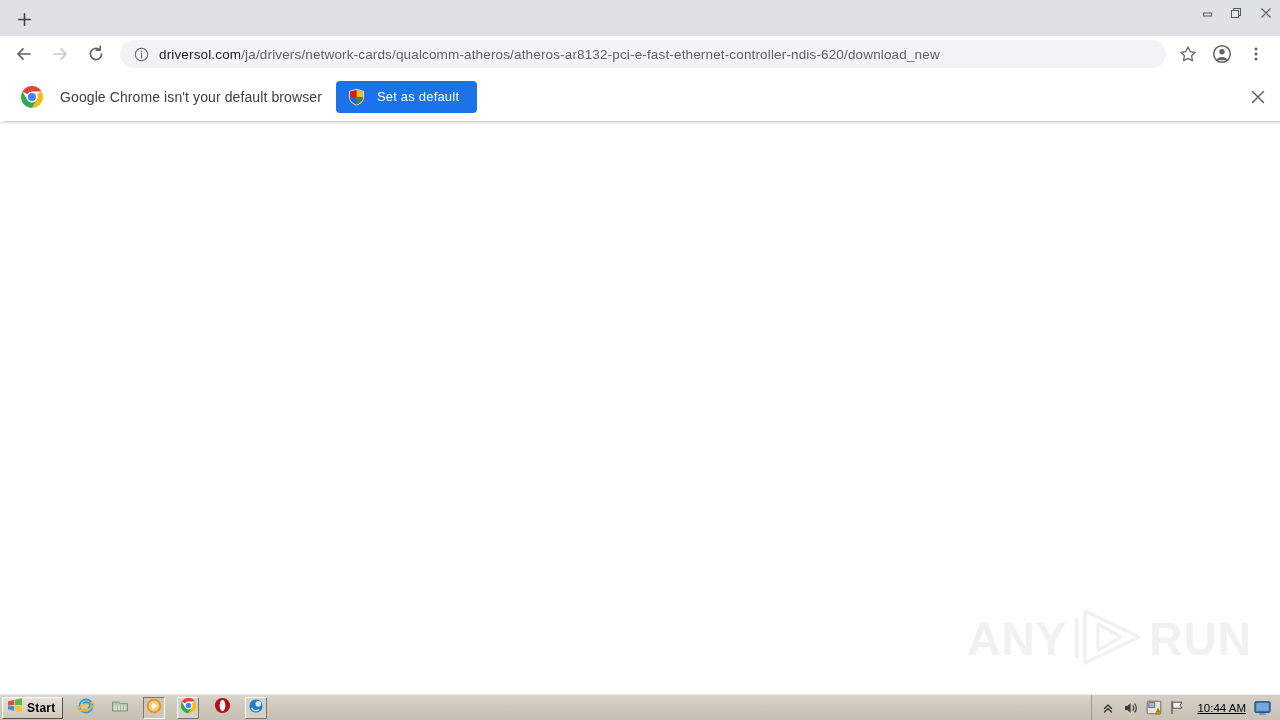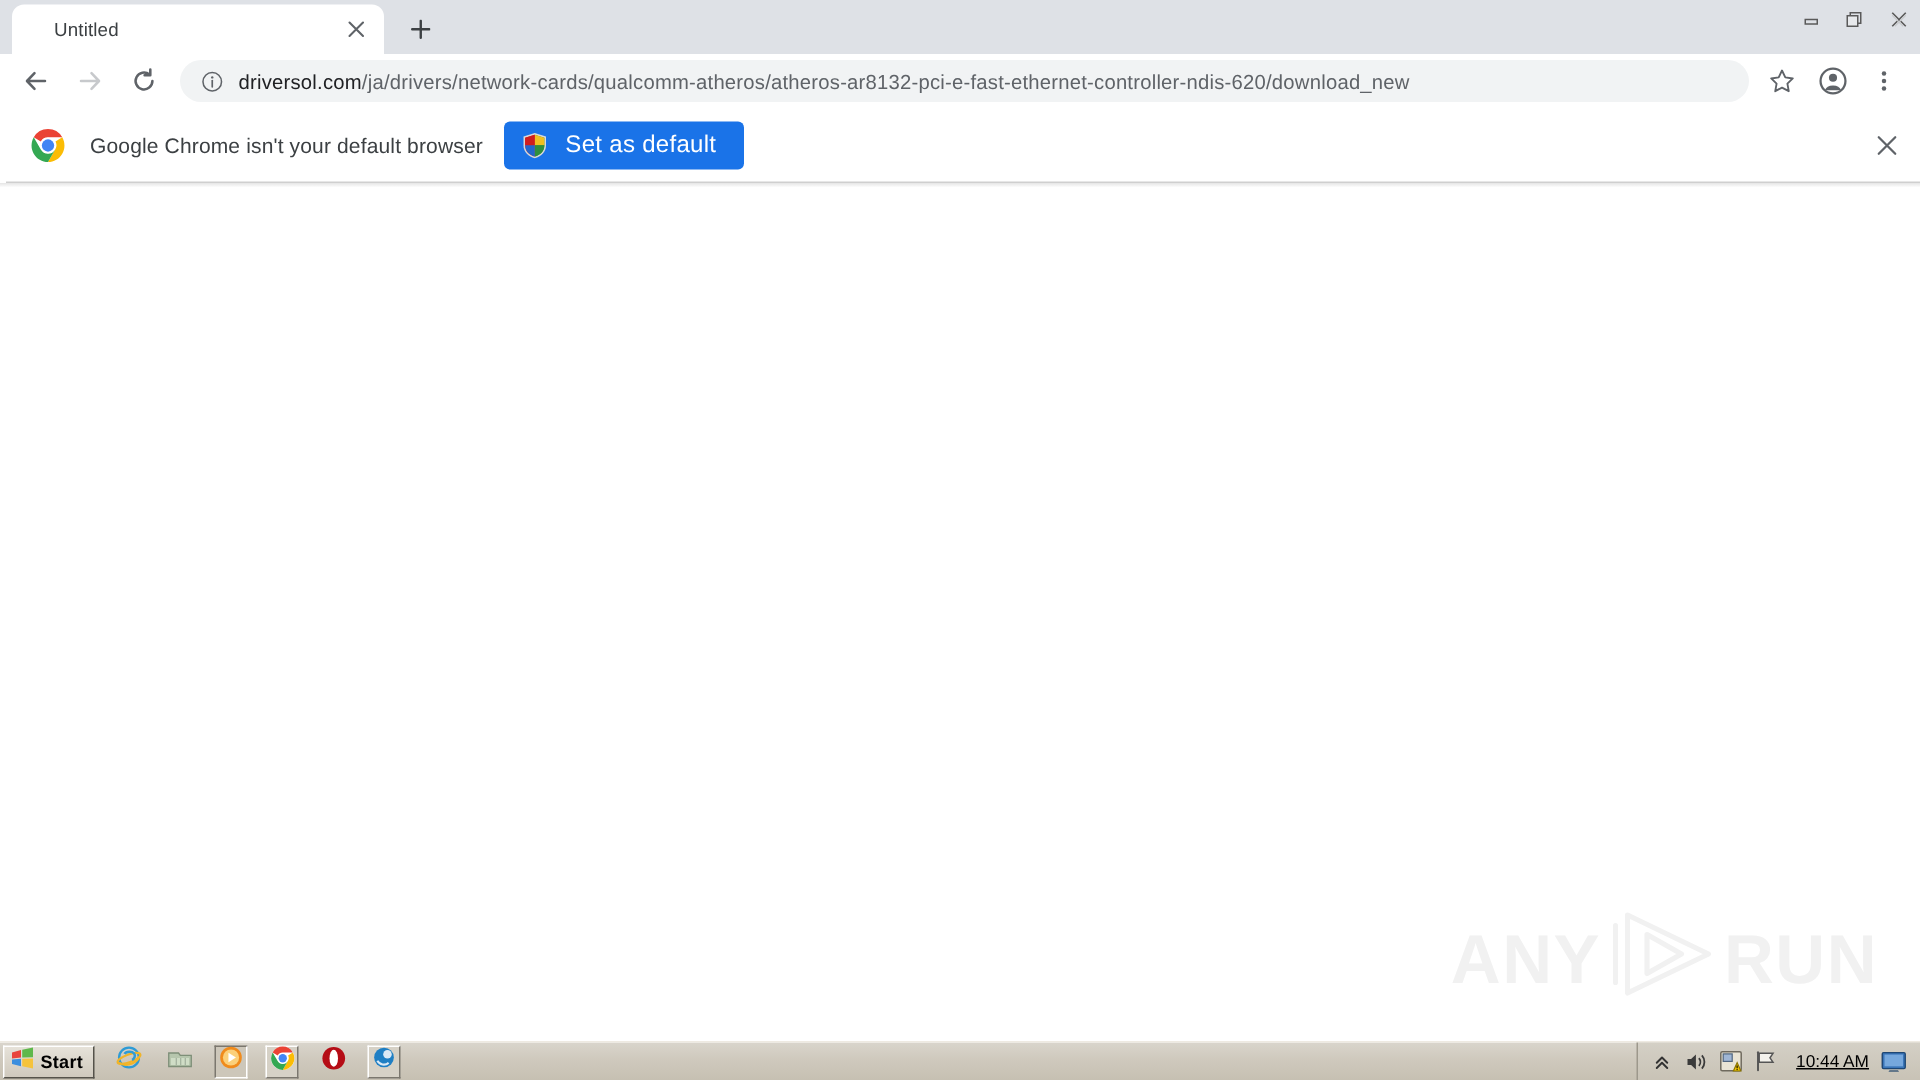--- a/index.html
+++ b/index.html
@@ -158,21 +158,21 @@
   }
   .btn-default {
     margin-left: 14px;
     height: 32px;
     background: #1a73e8;
     border-radius: 4px;
     display: flex;
     align-items: center;
     padding: 0 18px 0 12px;
     color: #ffffff;
-    font-size: 16px;
+    font-size: 13px;
     letter-spacing: 0.2px;
     white-space: nowrap;
   }
   .btn-default .shield { margin-right: 12px; display:flex; }
   .infobar-close {
     position: absolute;
     right: 12px;
     width: 28px; height: 28px;
     display: flex; align-items: center; justify-content: center;
     color: #5f6368;
@@ -291,28 +291,20 @@
     white-space: nowrap;
   }
 </style>
 </head>
 <body>
 
 <div id="app">
 
   <div class="tabstrip">
 
-    <div class="tab">
-      <span class="tab-title">Untitled</span>
-      <span class="tab-close">
-        <svg width="11" height="11" viewBox="0 0 11 11" fill="none">
-          <path d="M1 1 L10 10 M10 1 L1 10" stroke="#5f6368" stroke-width="1.4" stroke-linecap="round"></path>
-        </svg>
-      </span>
-    </div>
 
     <div class="newtab">
       <svg width="13" height="13" viewBox="0 0 13 13" fill="none">
         <path d="M6.5 0.8 V12.2 M0.8 6.5 H12.2" stroke="#3c4043" stroke-width="1.6" stroke-linecap="round"></path>
       </svg>
     </div>
 
     <div class="wincontrols">
       <div class="wc">
         <svg width="13" height="13" viewBox="0 0 13 13">

